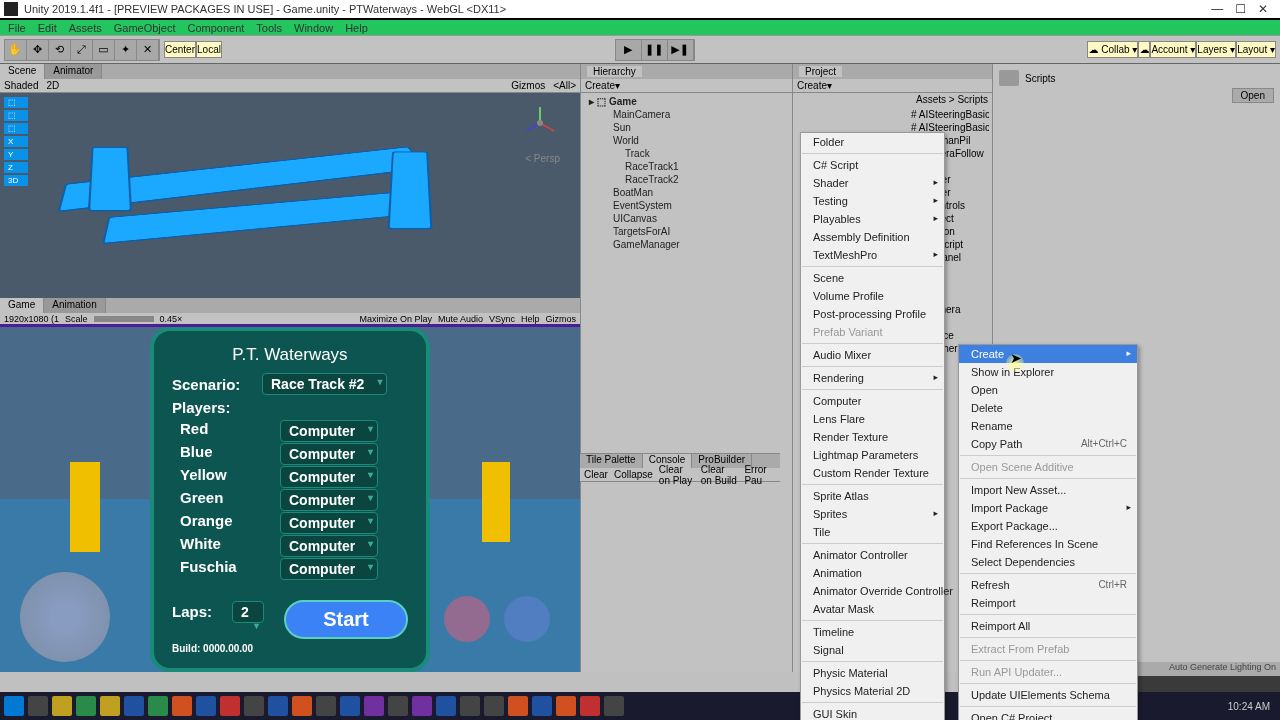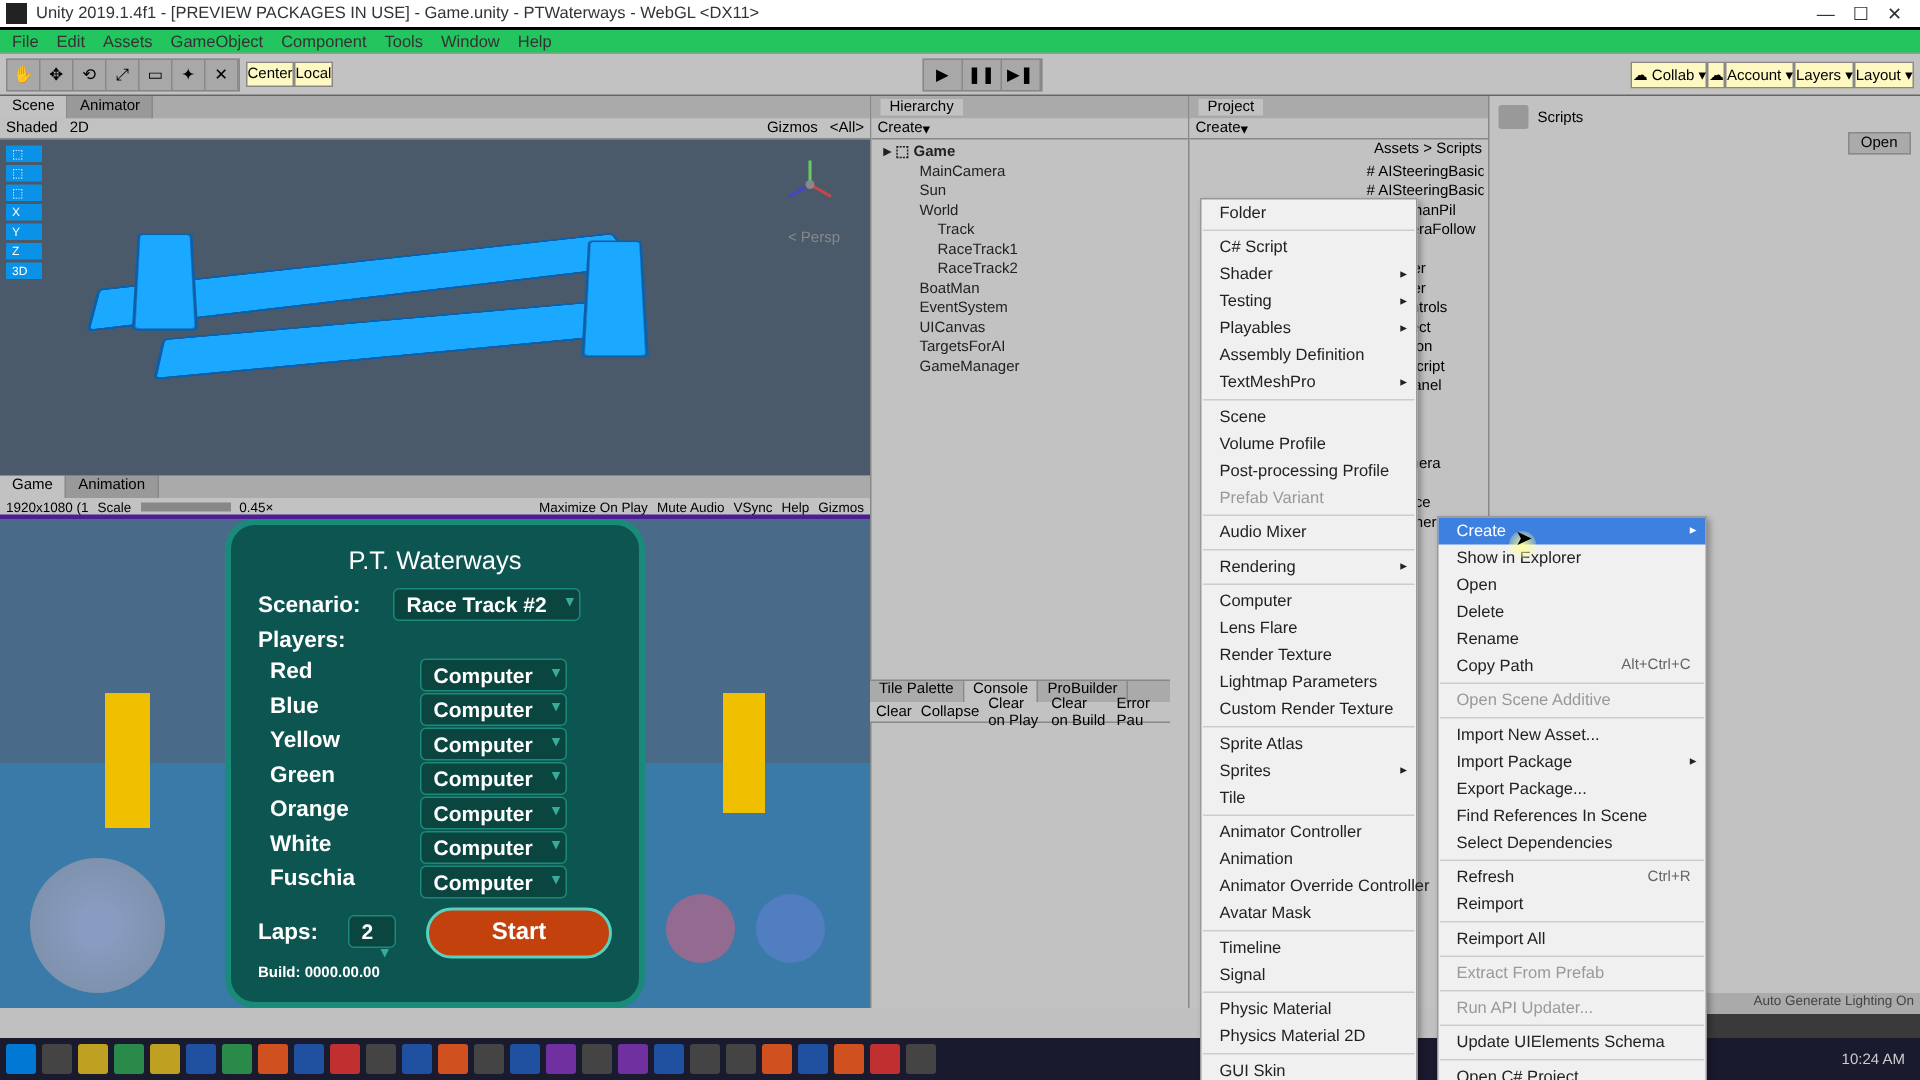--- a/index.html
+++ b/index.html
@@ -47,21 +47,21 @@
   
   .game-panel { background: #0d5550; border: 4px solid #1a8a7a; border-radius: 20px; width: 280px; padding: 14px 18px; color: #fff; font-family: Arial; }
   .gp-title { text-align: center; font-size: 17px; font-weight: normal; margin-bottom: 8px; }
   .gp-row { display: flex; align-items: center; margin-bottom: 4px; font-size: 15px; font-weight: bold; }
   .gp-label { width: 90px; }
   .gp-drop { background: #0a4540; border: 1px solid #1a8a7a; padding: 2px 22px 2px 8px; border-radius: 4px; position: relative; font-size: 14px; }
   .gp-drop::after { content: "▾"; position: absolute; right: 4px; color: #3aaa9a; font-size: 10px; }
   .gp-players { margin-left: 8px; }
   .gp-player-row { display: flex; font-size: 15px; font-weight: bold; margin-bottom: 1px; }
   .gp-color { width: 100px; }
-  .gp-start { background: #c2410c; border: 2px solid #5ad0c0; border-radius: 20px; text-align: center; padding: 6px; font-size: 16px; font-weight: bold; margin-top: 2px; cursor: pointer; }
+  .gp-start { background: #3b82f6; border: 2px solid #5ad0c0; border-radius: 20px; text-align: center; padding: 6px; font-size: 20px; font-weight: bold; margin-top: 16px; cursor: pointer; }
   .gp-build { font-size: 10px; margin-top: 2px; font-weight: bold; }
   
   .hierarchy { width: 212px; background: #c2c2c2; display: flex; flex-direction: column; border-left: 1px solid #888; }
   .panel-header { background: #aaa; height: 15px; font-size: 10px; padding: 1px 6px; display: flex; align-items: center; }
   .panel-header .tab-pill { background: #c2c2c2; padding: 0 6px; }
   .panel-subbar { background: #c2c2c2; height: 14px; display: flex; align-items: center; font-size: 10px; padding: 0 4px; border-bottom: 1px solid #888; }
   .h-tree { padding: 2px 4px; font-size: 10px; color: #222; }
   .h-item { padding: 0 0 0 12px; line-height: 13px; cursor: pointer; white-space: nowrap; }
   .h-item.root { padding-left: 4px; font-weight: bold; }
   .h-l2 { padding-left: 28px; }

